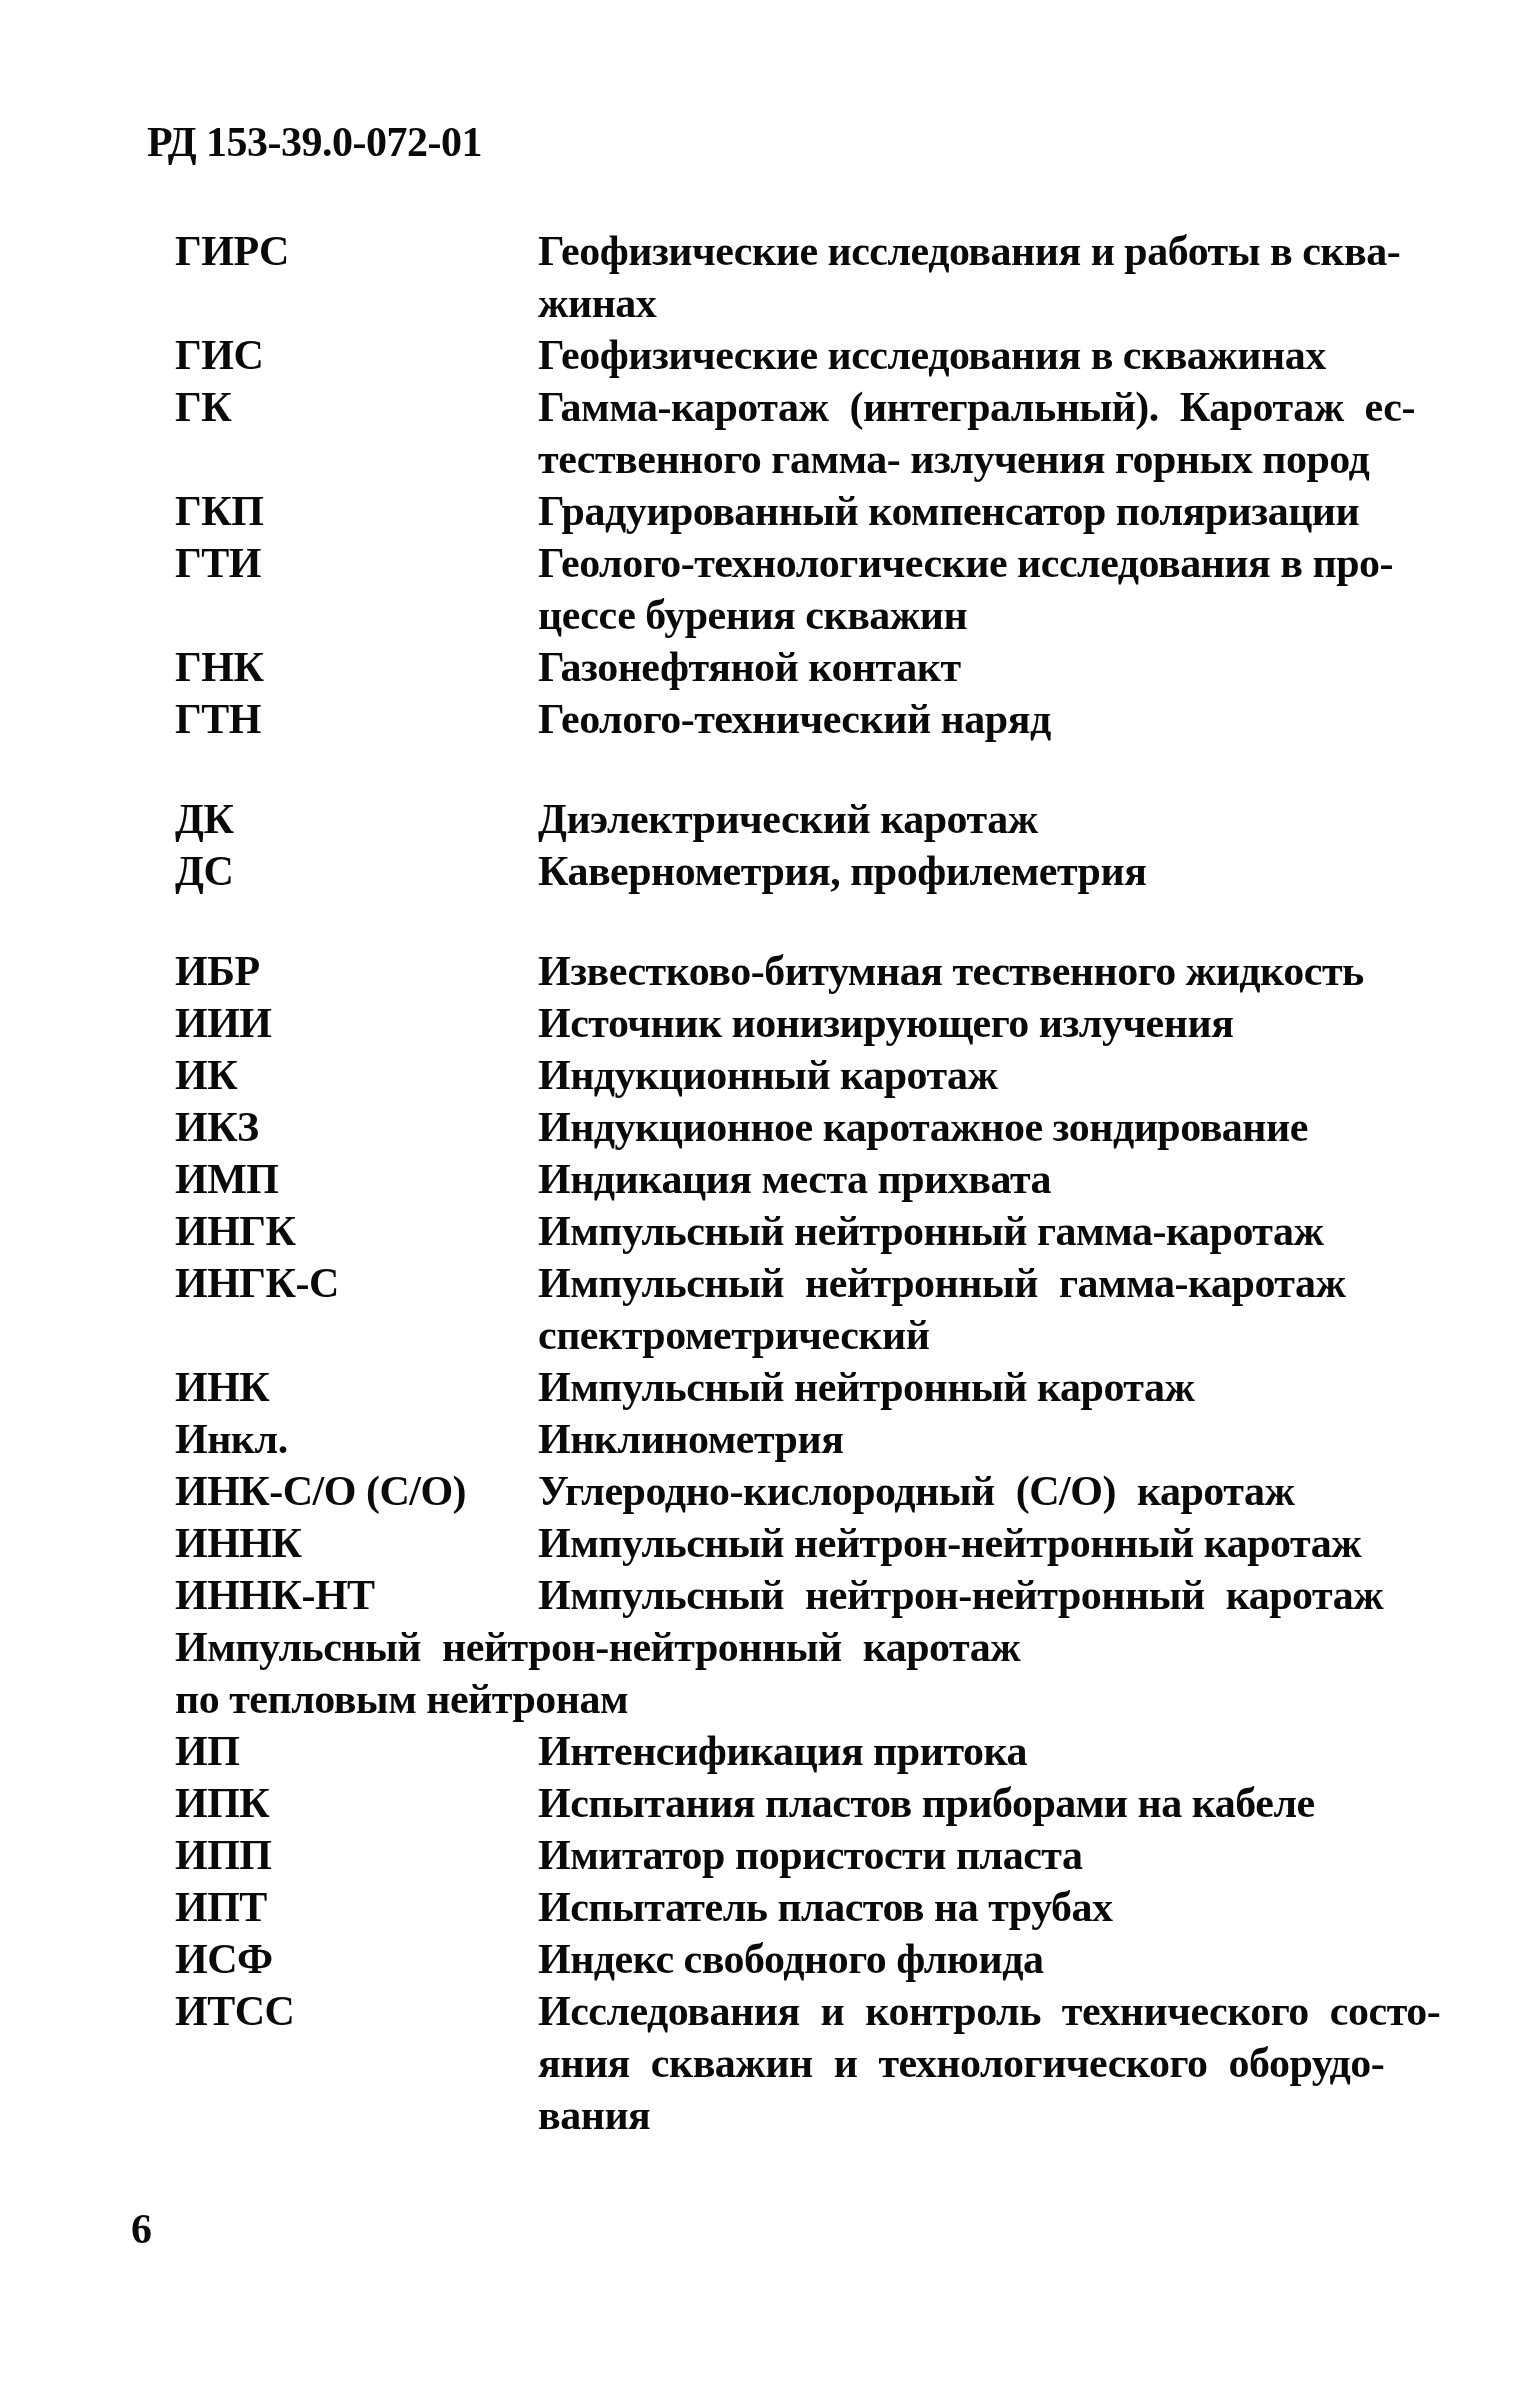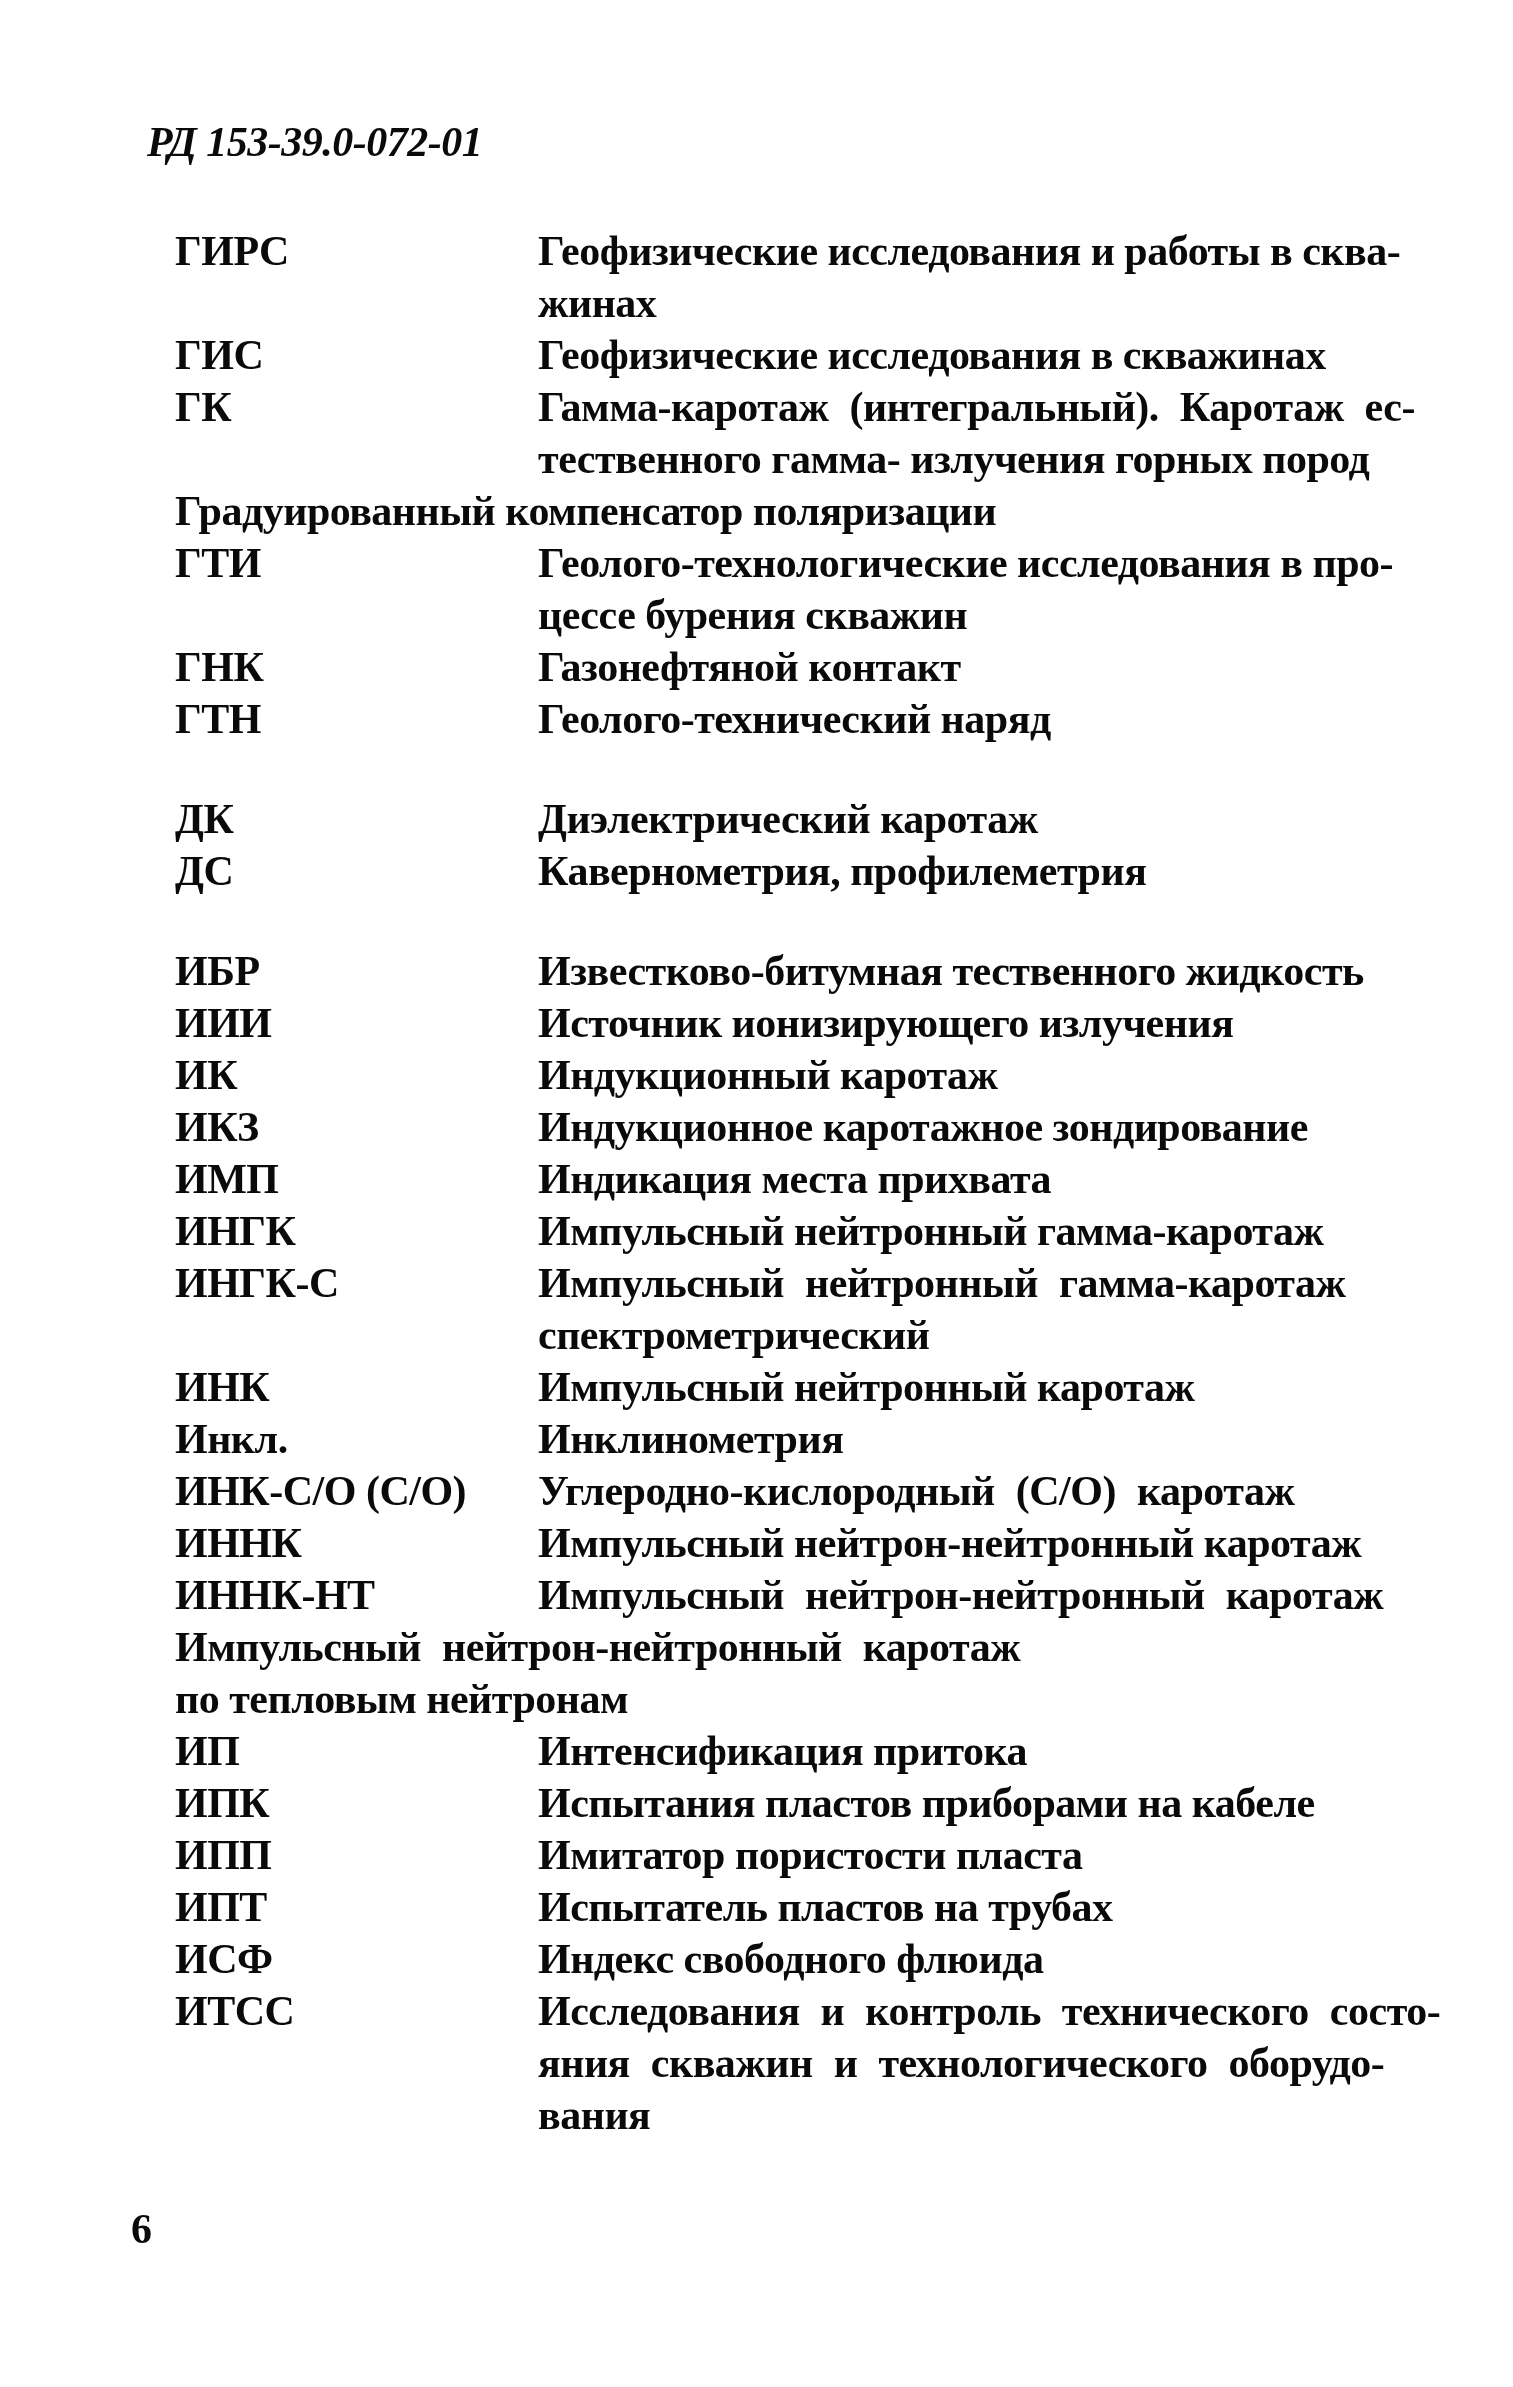--- a/index.html
+++ b/index.html
@@ -16,21 +16,20 @@
     font-family: "Liberation Serif", "DejaVu Serif", serif;
     font-weight: 700;
     color: #0a0a0a;
     letter-spacing: -0.5px;
   }
   .doc-code {
     margin: 116px 12px 0 147px;
     font-size: 42px;
     line-height: 52px;
     white-space: nowrap;
-    font-style: italic;
   }
   .abbr-list {
     margin: 57px 0 0 147px;
     width: 1300px;
   }
   .row {
     display: flex;
     align-items: flex-start;
     margin-left: 28px;
   }
@@ -83,20 +82,21 @@
         </div>
       </div>
       <div class="row">
         <div class="abbr-cell">ГК</div>
         <div class="def-cell">
           <div class="def-line stretch">Гамма-каротаж (интегральный). Каротаж ес-</div>
           <div class="def-line">тественного гамма- излучения горных пород</div>
         </div>
       </div>
       <div class="row">
+        <div class="abbr-cell">ГКП</div>
         <div class="def-cell">
           <div class="def-line">Градуированный компенсатор поляризации</div>
         </div>
       </div>
       <div class="row">
         <div class="abbr-cell">ГТИ</div>
         <div class="def-cell">
           <div class="def-line">Геолого-технологические исследования в про-</div>
           <div class="def-line">цессе бурения скважин</div>
         </div>

